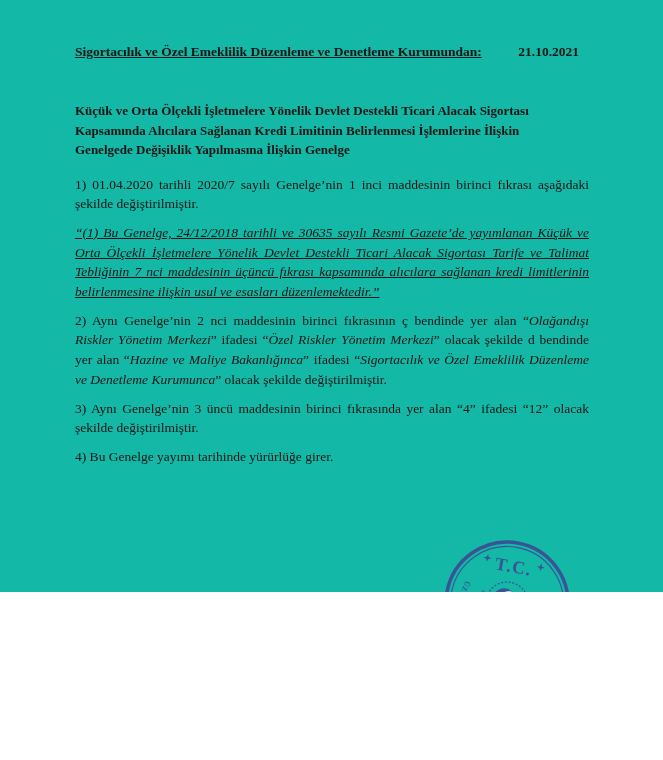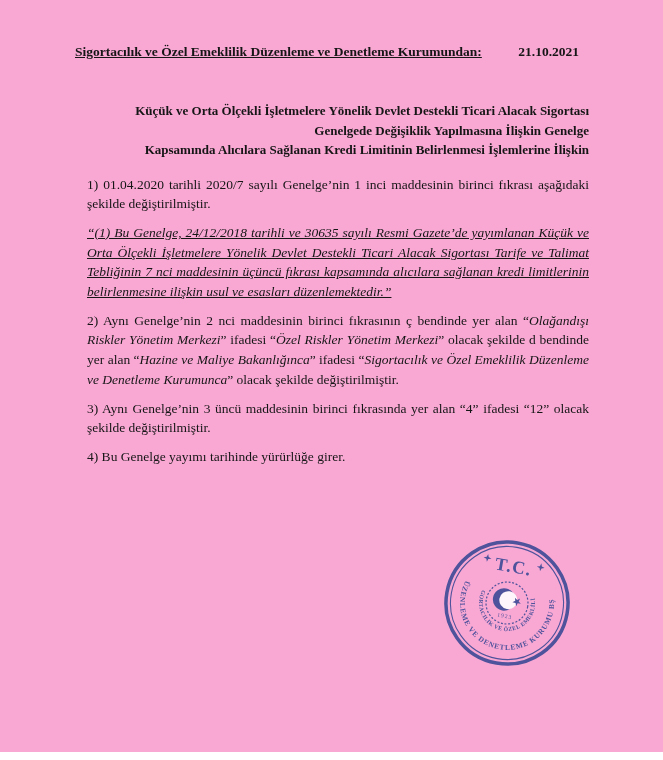--- a/index.html
+++ b/index.html
@@ -1,20 +1,20 @@
 <!DOCTYPE html>
 <html lang="tr"><head>
 <meta charset="utf-8">
 <style>
   html, body { margin: 0; padding: 0; background: #ffffff; }
   .page {
     position: relative;
     width: 663px;
-    height: 752px;
-    background: #f9a8d4;
+    height: 592px;
+    background: #14b8a6;
     font-family: "Liberation Serif", serif;
     color: #161616;
     overflow: hidden;
   }
   .content {
     position: absolute;
     left: 75px;
     width: 514px;
     top: 36px;
   }
@@ -22,28 +22,28 @@
     display: flex;
     justify-content: space-between;
     align-items: baseline;
     font-weight: bold;
     font-size: 13.5px;
   }
   .issuer { text-decoration: underline; }
   .date { padding-right: 10px; white-space: nowrap; margin-top: 8px; }
   .title {
     margin-top: 41px;
-    text-align: right;
+    text-align: left;
     font-weight: bold;
     font-size: 13px;
     line-height: 19.5px;
   }
   .title div { white-space: nowrap; }
   p.para {
-    margin: 0 0 9px 12px;
+    margin: 0 0 9px 0;
     font-size: 13.5px;
     line-height: 19.7px;
     text-align: justify;
   }
   p.first { margin-top: 15px; }
   p.quote { font-style: italic; text-decoration: underline; }
   .it { font-style: italic; }
   .seal {
     position: absolute;
     left: 440px;
@@ -62,22 +62,22 @@
 <div class="page">
   <div class="content">
 
     <div class="docheader">
       <span class="issuer">Sigortacılık ve Özel Emeklilik Düzenleme ve Denetleme Kurumundan:</span>
       <span class="date">21.10.2021</span>
     </div>
 
     <div class="title">
       <div>Küçük ve Orta Ölçekli İşletmelere Yönelik Devlet Destekli Ticari Alacak Sigortası</div>
+      <div>Kapsamında Alıcılara Sağlanan Kredi Limitinin Belirlenmesi İşlemlerine İlişkin</div>
       <div>Genelgede Değişiklik Yapılmasına İlişkin Genelge</div>
-      <div>Kapsamında Alıcılara Sağlanan Kredi Limitinin Belirlenmesi İşlemlerine İlişkin</div>
     </div>
 
     <p class="para first">1) 01.04.2020 tarihli 2020/7 sayılı Genelge’nin 1 inci maddesinin birinci fıkrası aşağıdaki şekilde değiştirilmiştir.</p>
     <p class="para quote">“(1) Bu Genelge, 24/12/2018 tarihli ve 30635 sayılı Resmi Gazete’de yayımlanan Küçük ve Orta Ölçekli İşletmelere Yönelik Devlet Destekli Ticari Alacak Sigortası Tarife ve Talimat Tebliğinin 7 nci maddesinin üçüncü fıkrası kapsamında alıcılara sağlanan kredi limitlerinin belirlenmesine ilişkin usul ve esasları düzenlemektedir.”</p>
     <p class="para"><span>2) Aynı Genelge’nin 2 nci maddesinin birinci fıkrasının ç bendinde yer alan “</span><span class="it">Olağandışı Riskler Yönetim Merkezi</span><span>” ifadesi “</span><span class="it">Özel Riskler Yönetim Merkezi</span><span>” olacak şekilde d bendinde yer alan “</span><span class="it">Hazine ve Maliye Bakanlığınca</span><span>” ifadesi “</span><span class="it">Sigortacılık ve Özel Emeklilik Düzenleme ve Denetleme Kurumunca</span><span>” olacak şekilde değiştirilmiştir.</span></p>
     <p class="para">3) Aynı Genelge’nin 3 üncü maddesinin birinci fıkrasında yer alan “4” ifadesi “12” olacak şekilde değiştirilmiştir.</p>
     <p class="para">4) Bu Genelge yayımı tarihinde yürürlüğe girer.</p>
   </div>
 
   <div class="seal" style="color: rgb(61, 74, 150);">

